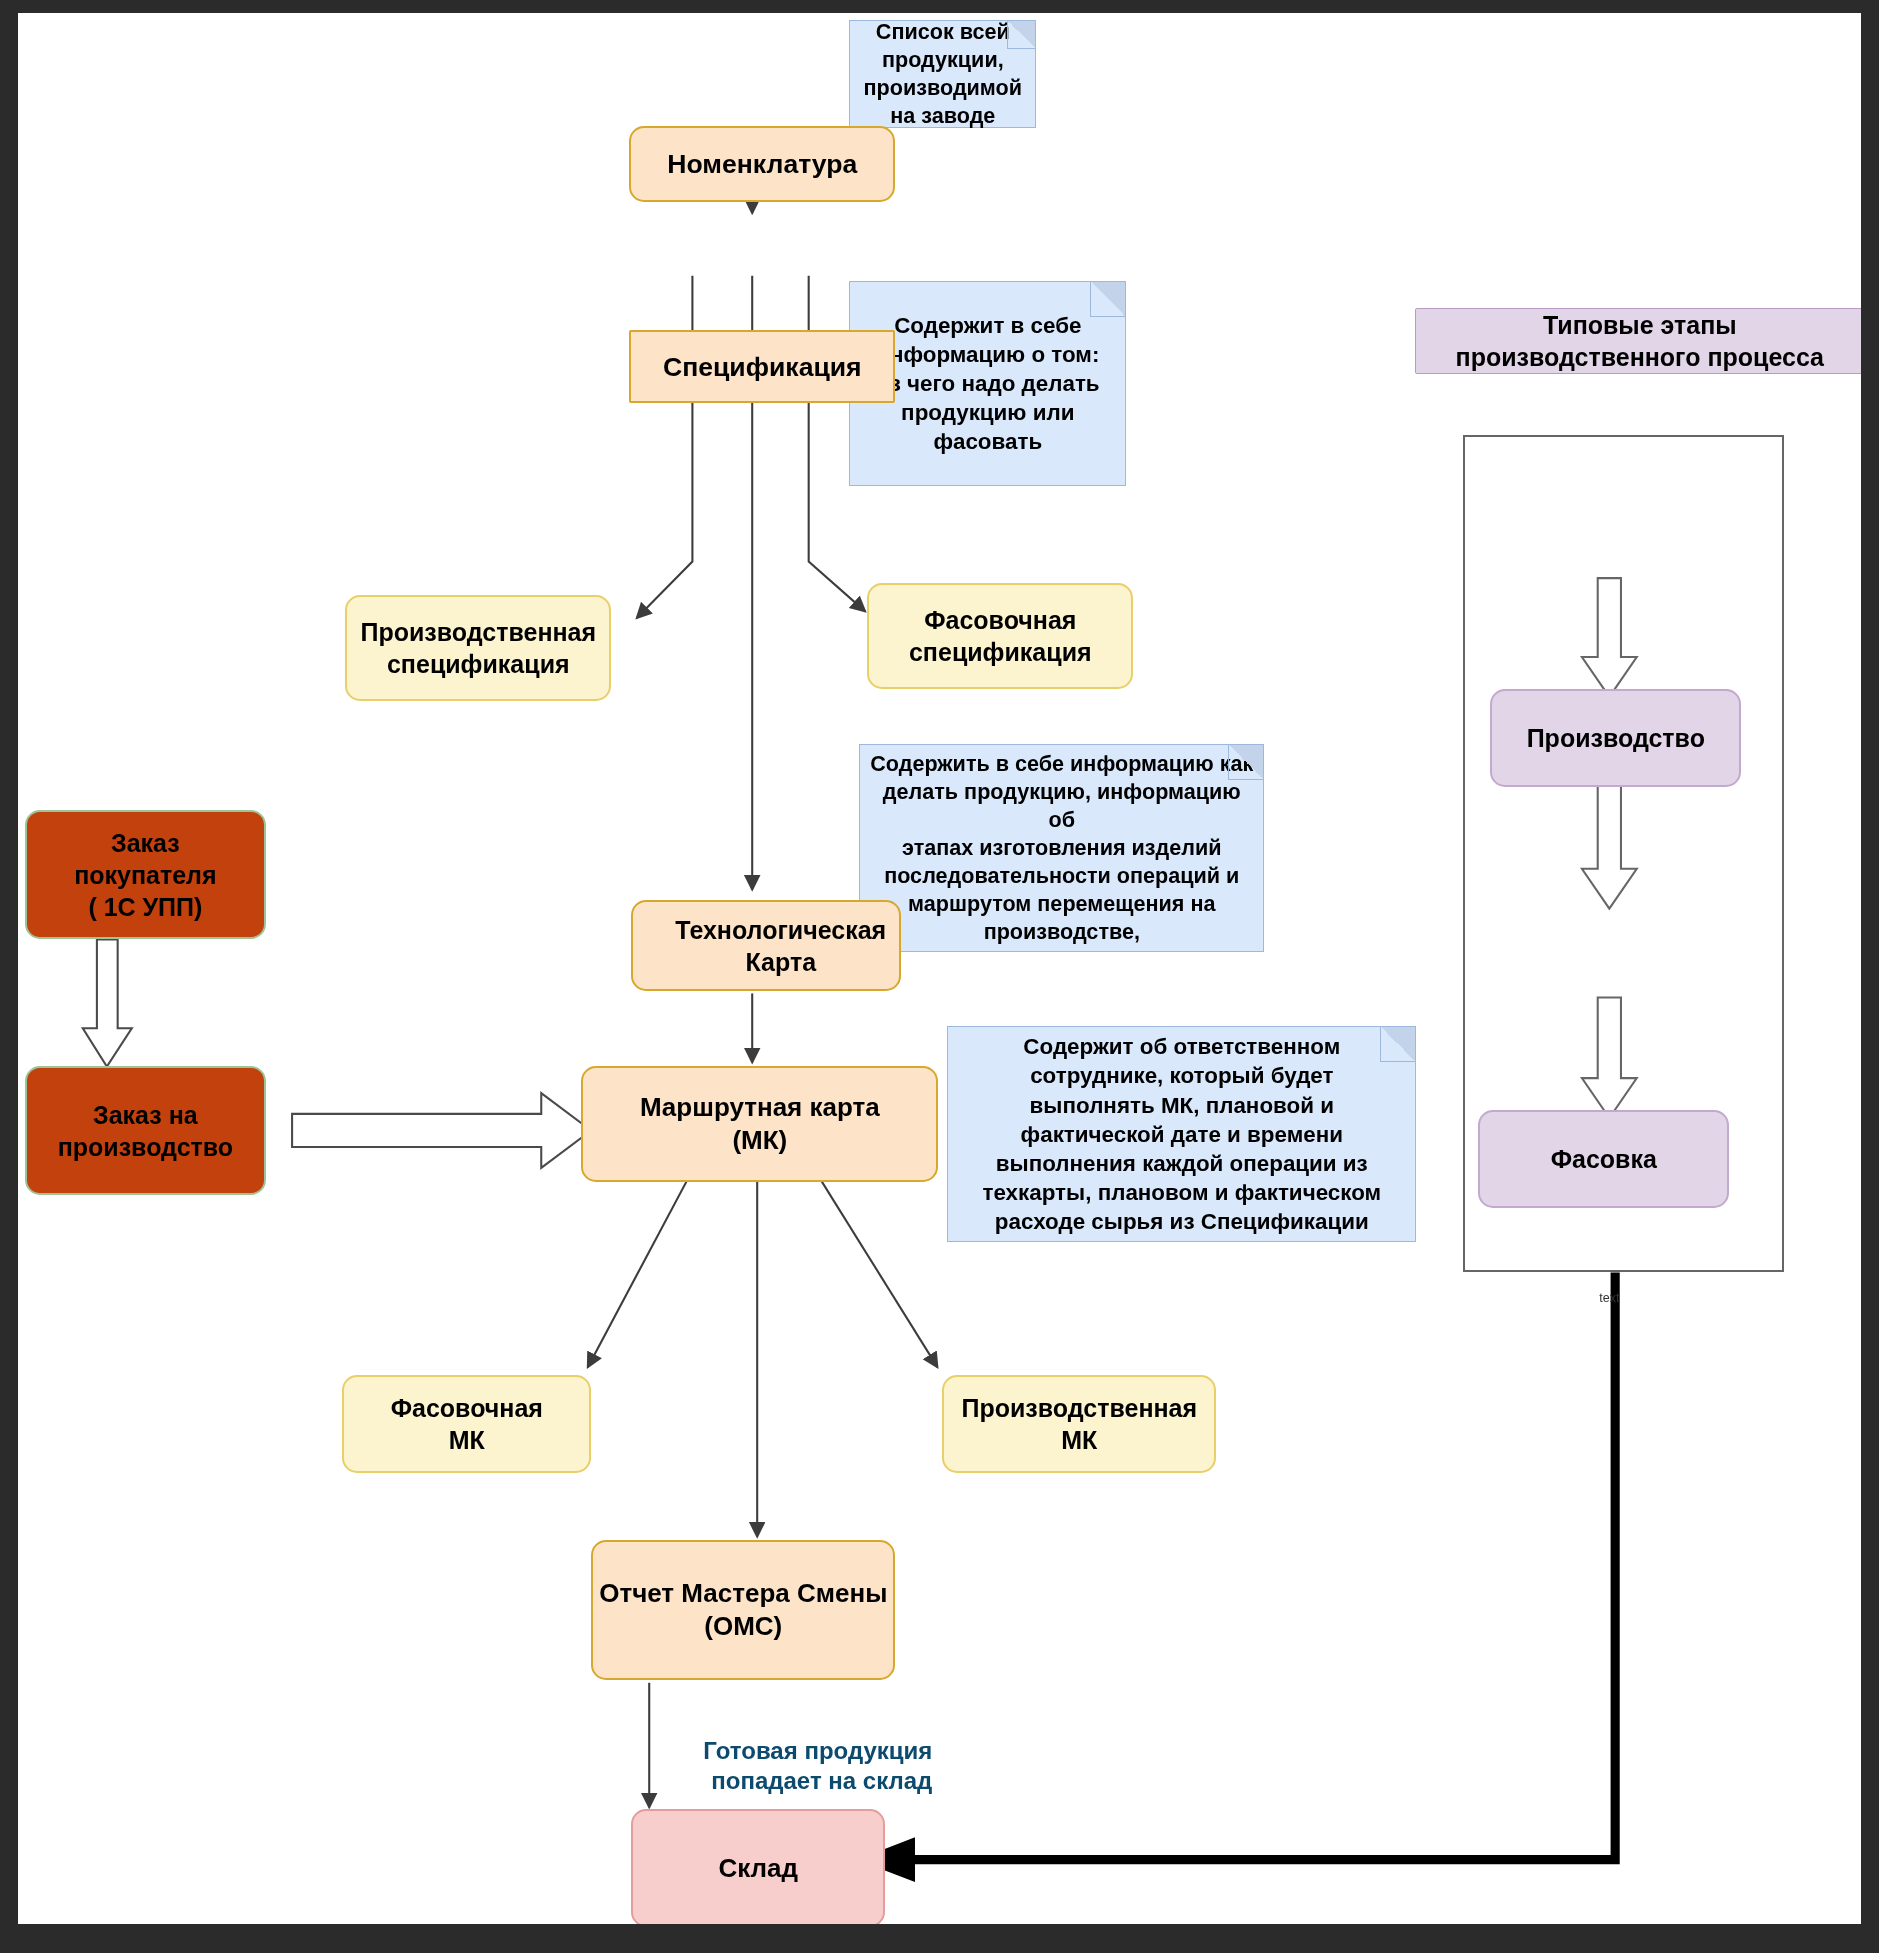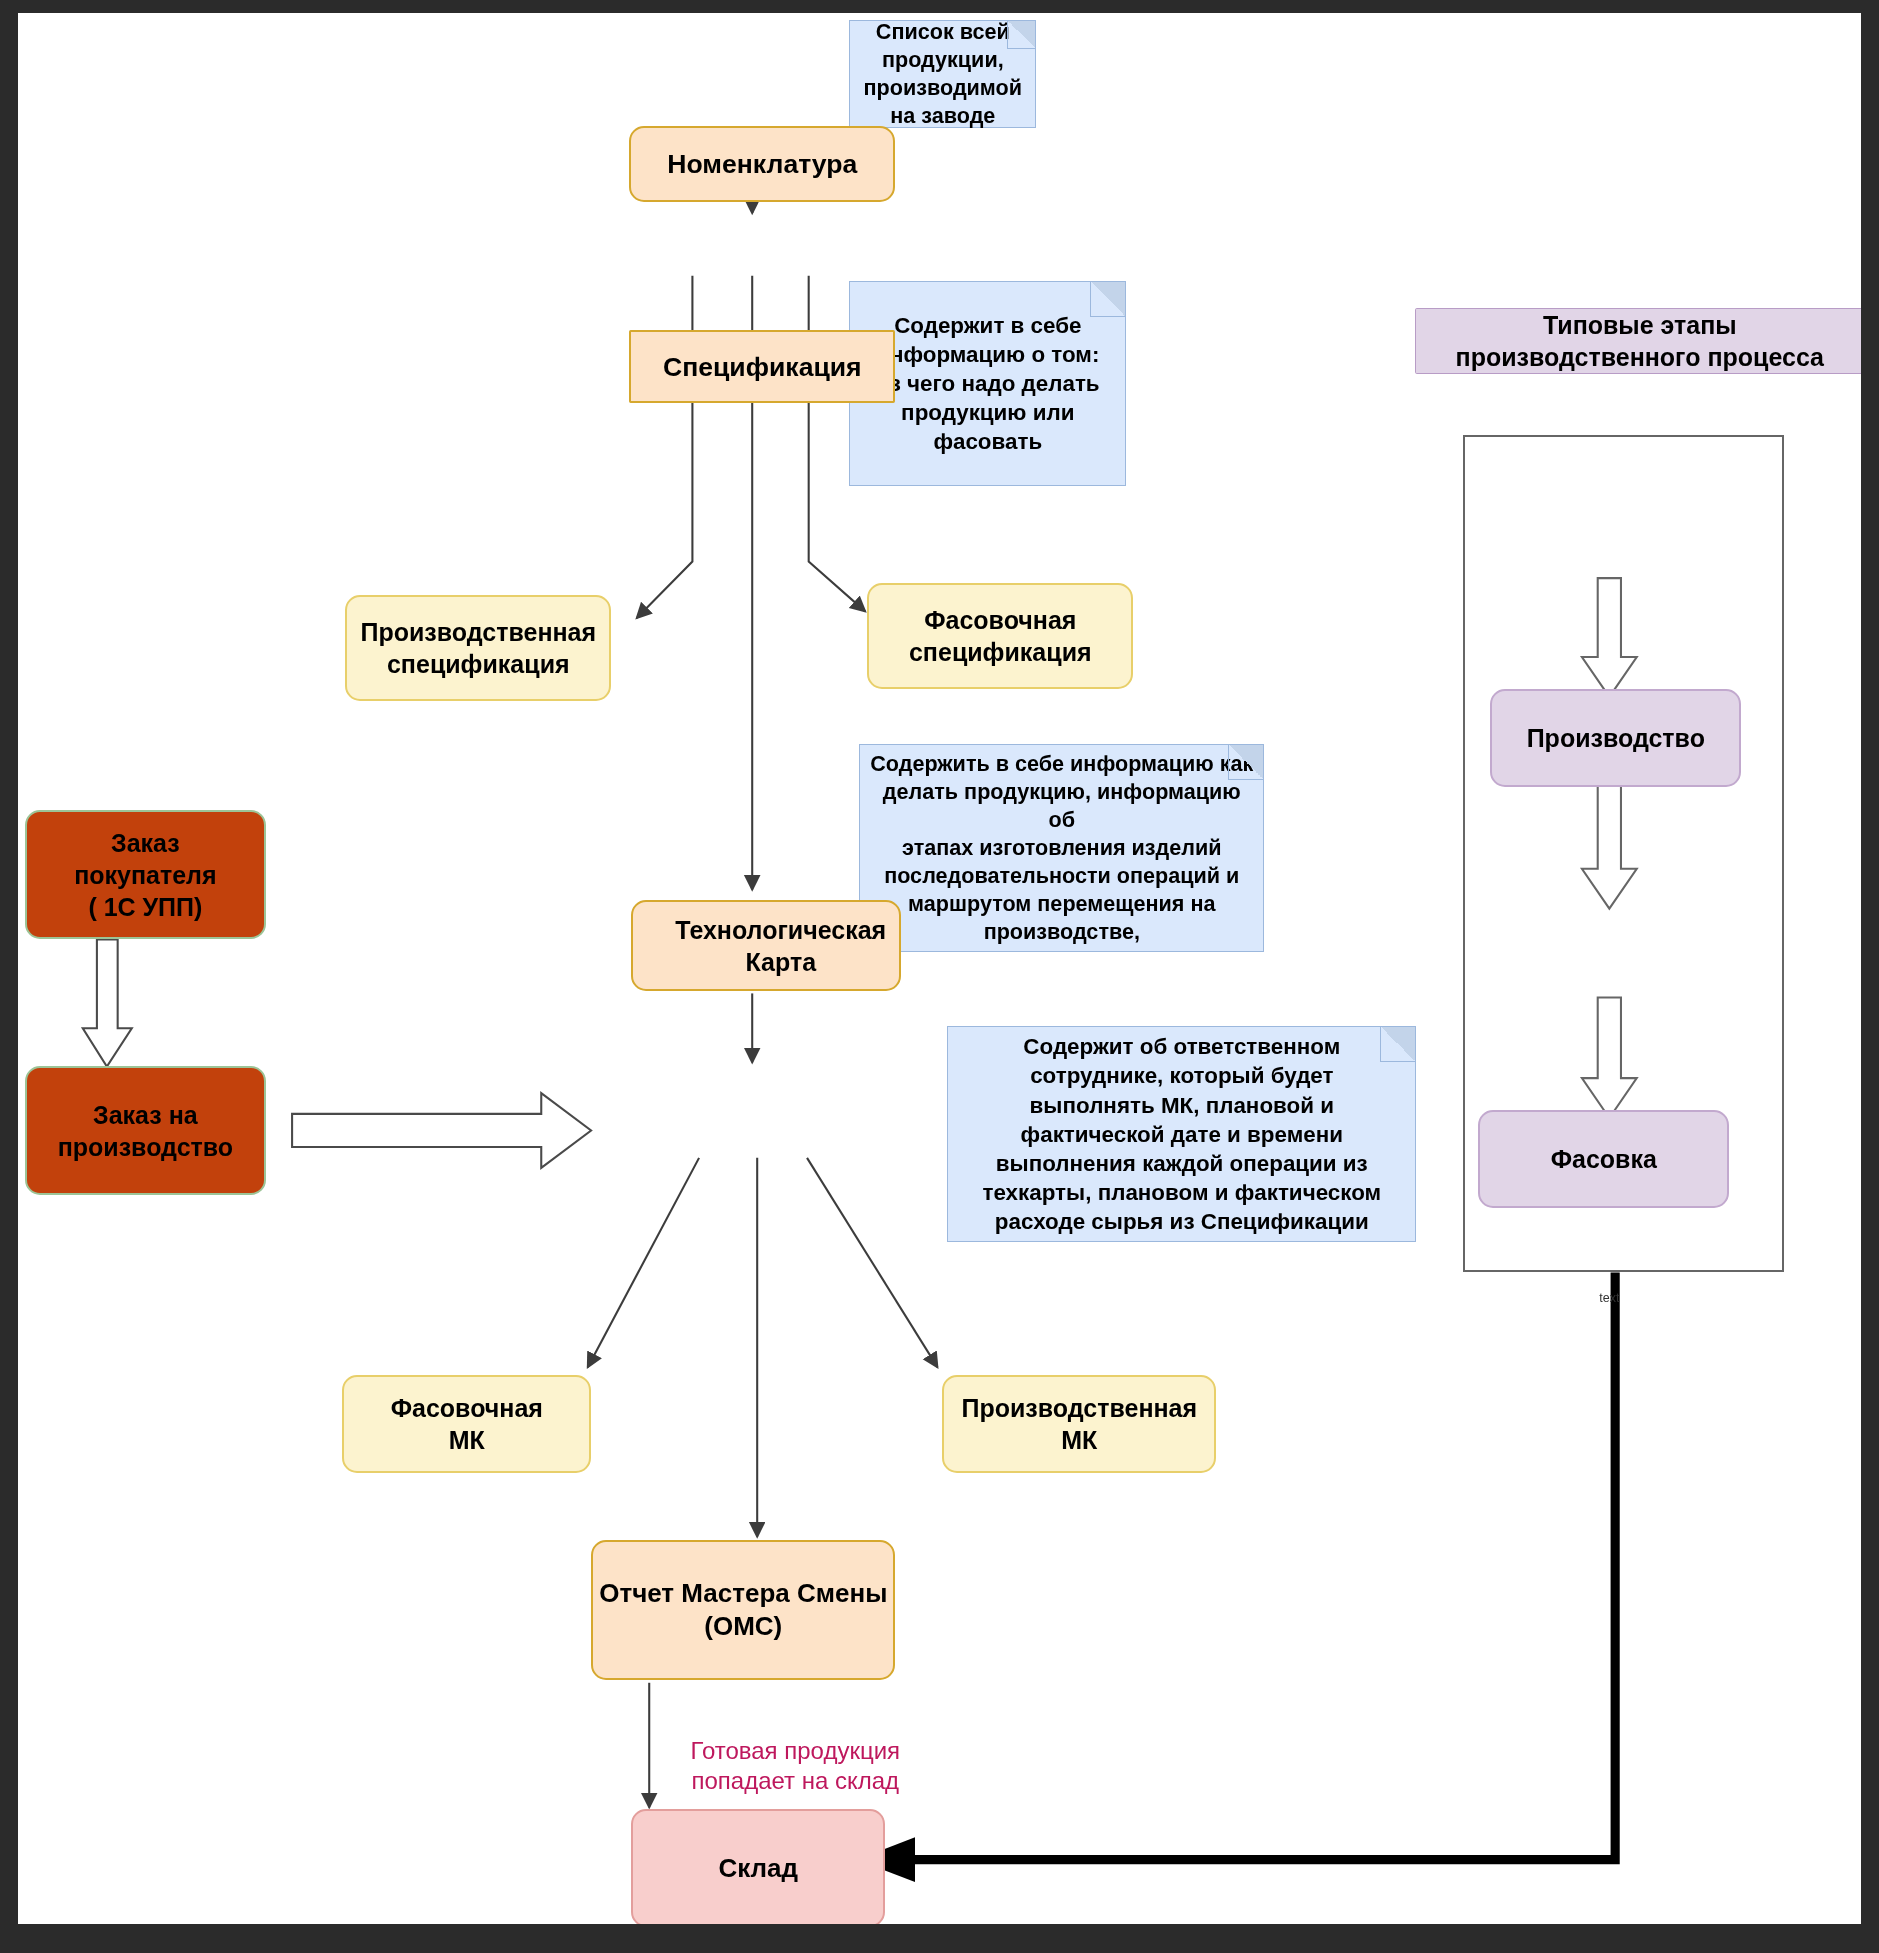--- a/index.html
+++ b/index.html
@@ -112,23 +112,23 @@
   svg.wires {
     position: absolute;
     left: 0;
     top: 0;
     width: 1843px;
     height: 1911px;
     pointer-events: none;
   }
   .edge-label {
     position: absolute;
-    font-weight: normal;
-    color: #be185d;
-    text-align: center;
+    font-weight: bold;
+    color: #0c4a6e;
+    text-align: right;
     line-height: 1.25;
     white-space: pre-line;
   }
   .tiny-label {
     position: absolute;
     font-size: 12.5px;
     color: #333;
     font-family: "Liberation Sans", sans-serif;
   }
 </style>
@@ -234,20 +234,24 @@
     <div class="node yellow" style="left:849px; top:570px; width:266px; height:106px; font-size:25px;">
       <span>Фасовочная
 спецификация</span>
     </div>
 
     <div class="node orange" style="left:613px; top:887px; width:270px; height:91px; font-size:25px;padding-left:29px;">
       <span>Технологическая
 Карта</span>
     </div>
 
+    <div class="node orange" style="left:563px; top:1053px; width:357px; height:116px; font-size:26px;">
+      <span>Маршрутная карта
+(МК)</span>
+    </div>
 
     <div class="node green" style="left:6.6px; top:797px; width:241px; height:129px; font-size:25px;">
       <span>Заказ
 покупателя
 ( 1С УПП)</span>
     </div>
 
     <div class="node green" style="left:6.6px; top:1053px; width:241px; height:129px; font-size:25px;">
       <span>Заказ на
 производство</span>

